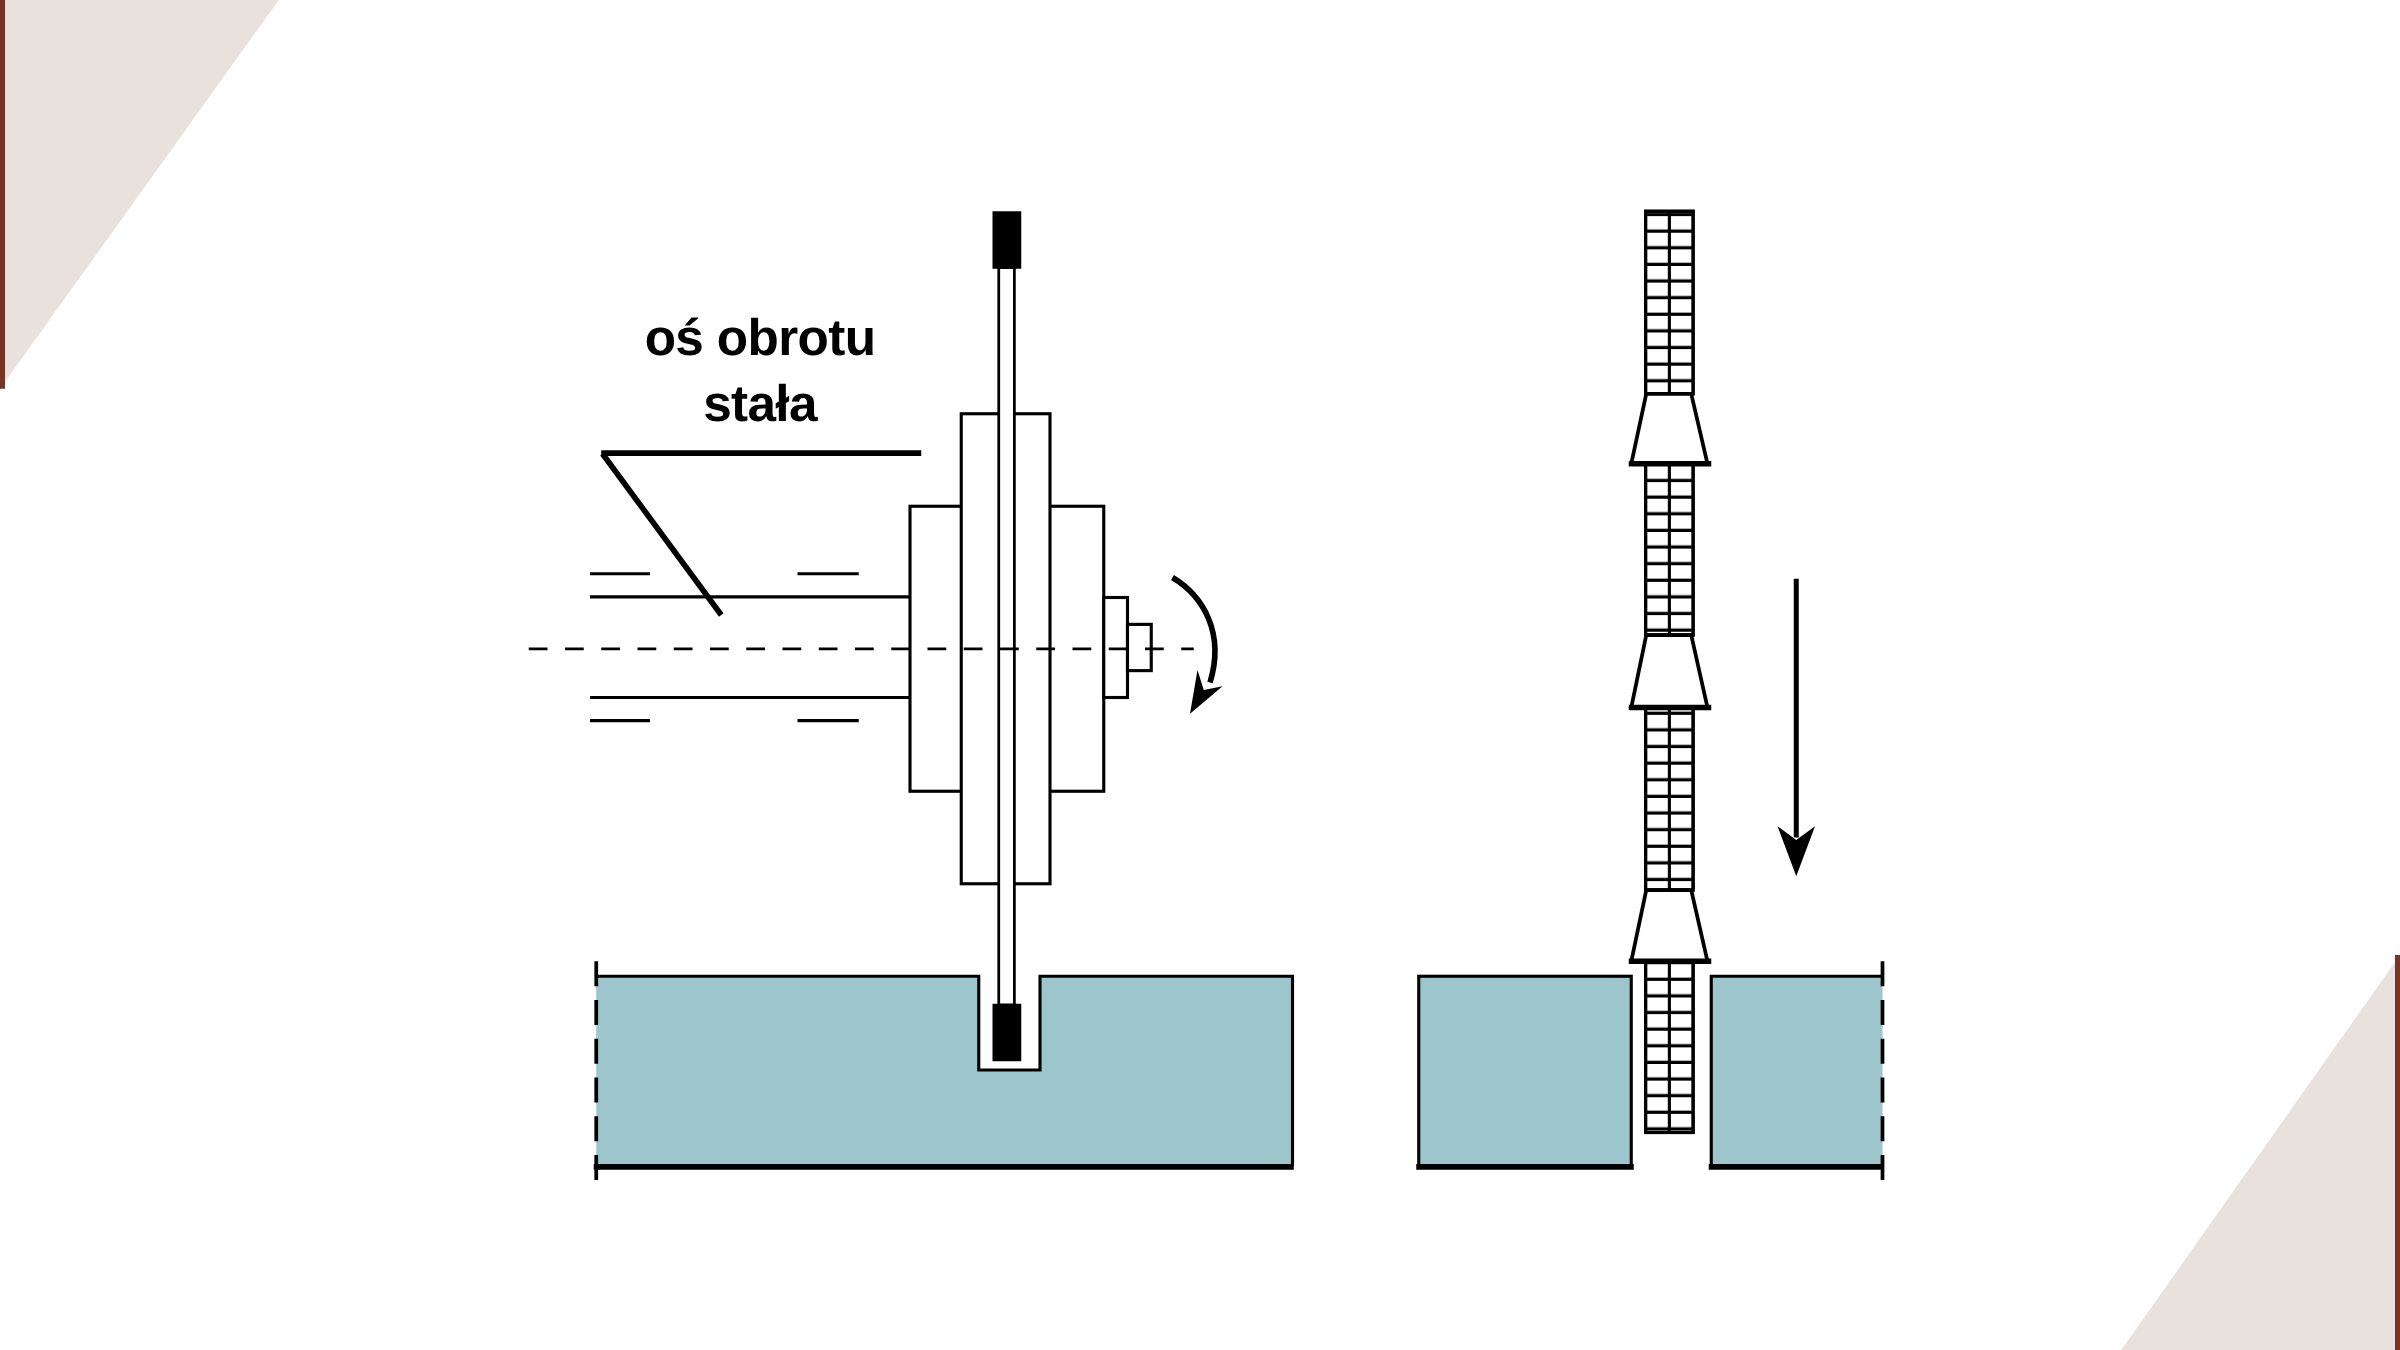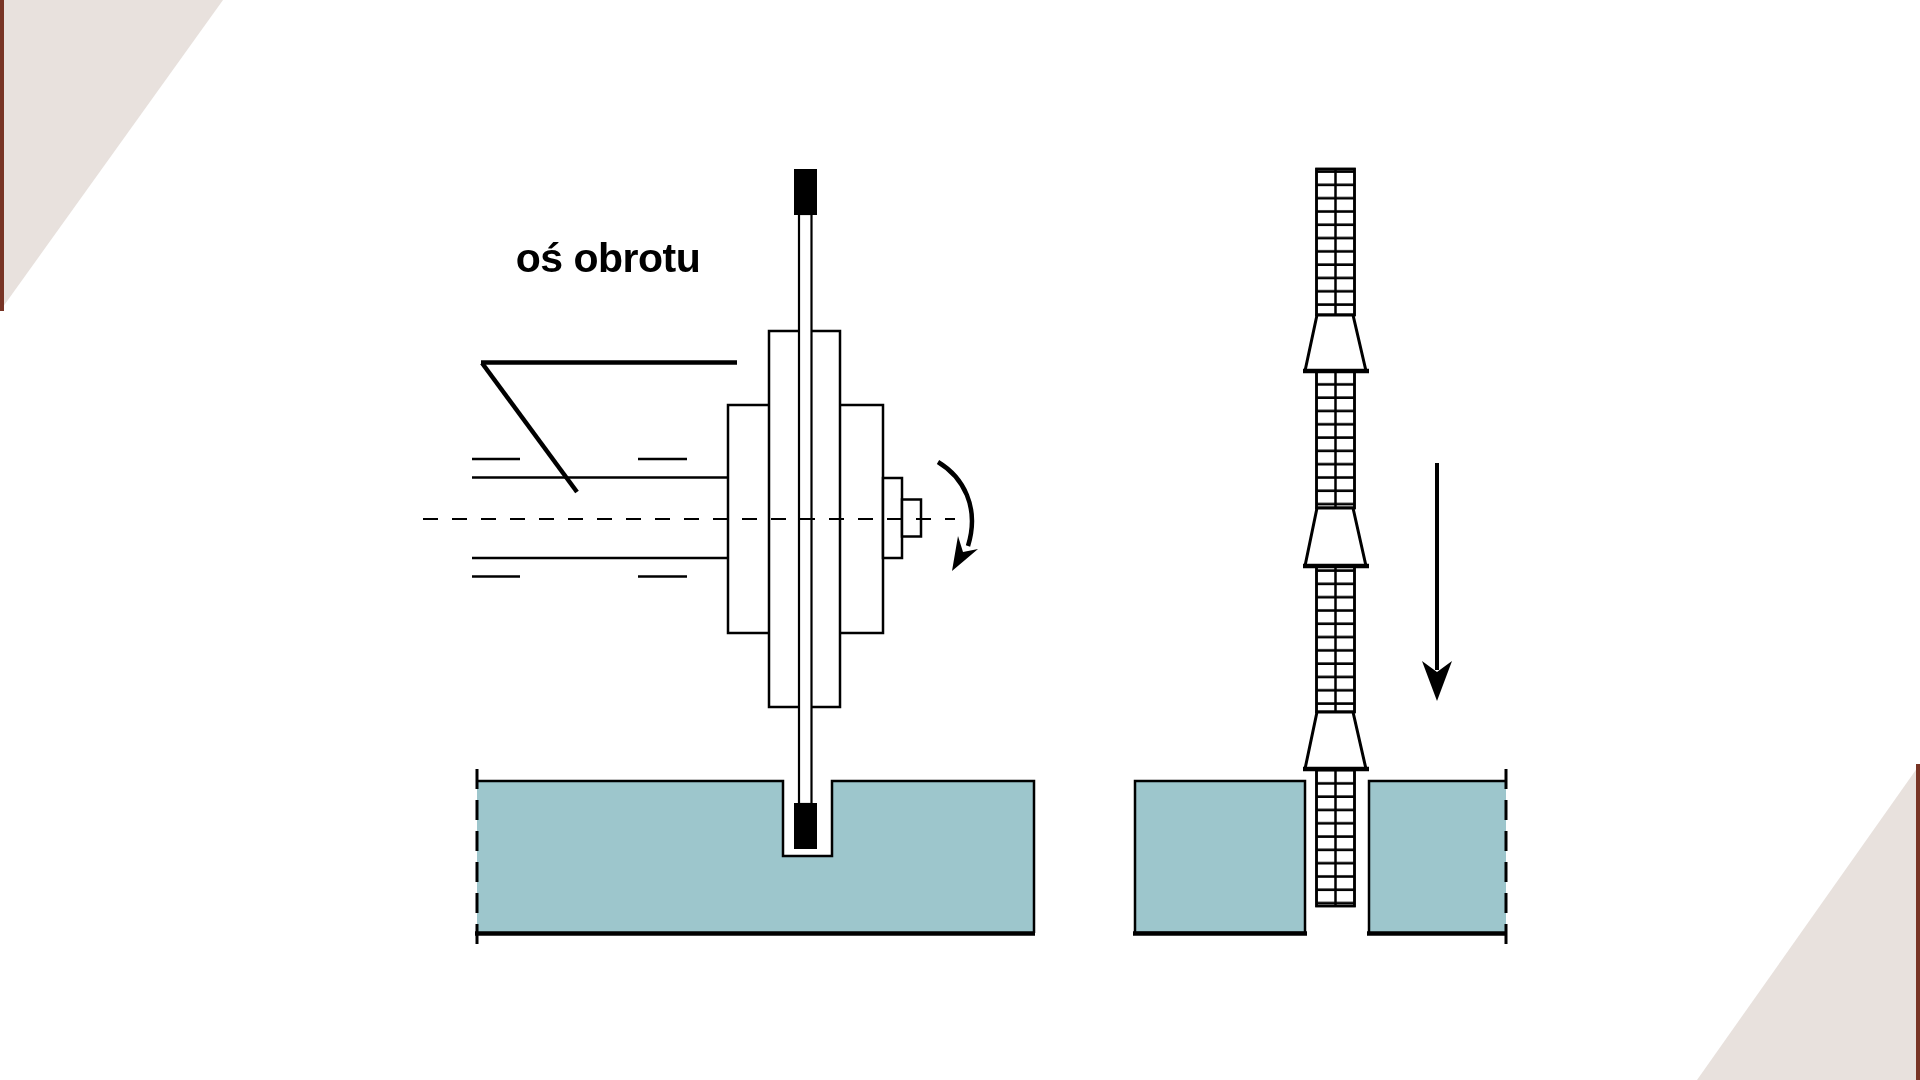--- a/index.html
+++ b/index.html
@@ -1,18 +1,18 @@
 <!DOCTYPE html>
 <html style="--bg: #ffffff; --ink: #000000; --liquid: #9dc6cc; --corner: #e8e1dd; --cornerEdge: #783425;"><head>
 <meta charset="utf-8">
 <style>
   html,body{margin:0;padding:0;background:#fff}
   .canvas{position:relative;width:1920px;height:1080px;background:var(--bg,#fff);overflow:hidden;font-family:"Liberation Sans",sans-serif}
   .diagram-svg{position:absolute;left:0;top:0;width:1920px;height:1080px}
-  .axis-label{position:absolute;left:468px;top:232px;width:280px;text-align:center;
+  .axis-label{position:absolute;left:468px;top:244px;width:280px;text-align:center;
     font-weight:700;font-size:41px;line-height:53px;color:var(--ink,#000);letter-spacing:-0.5px}
   .axis-label span{display:block}
 </style>
 </head>
 <body>
 
 <div class="canvas">
 
   <svg class="diagram-svg" viewBox="0 0 1920 1080">
     <defs>
@@ -116,15 +116,16 @@
 
       <g>
         <line x1="1437" y1="463" x2="1437" y2="670" stroke-width="4"></line>
         <polygon points="1437,701 1452,661 1437,672 1422,661" style="fill:var(--ink,#000)" stroke="none"></polygon>
       </g>
     </g>
   </svg>
 
   <div class="axis-label">
     <span>oś obrotu</span>
+    <span>stała</span>
   </div>
 
 </div>
 
 </body></html>

